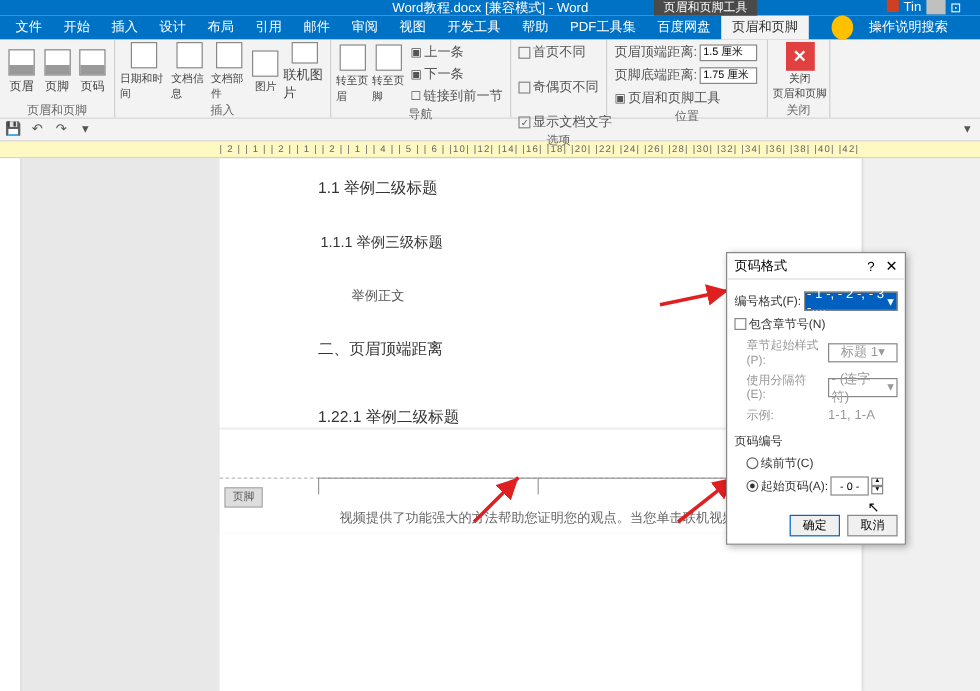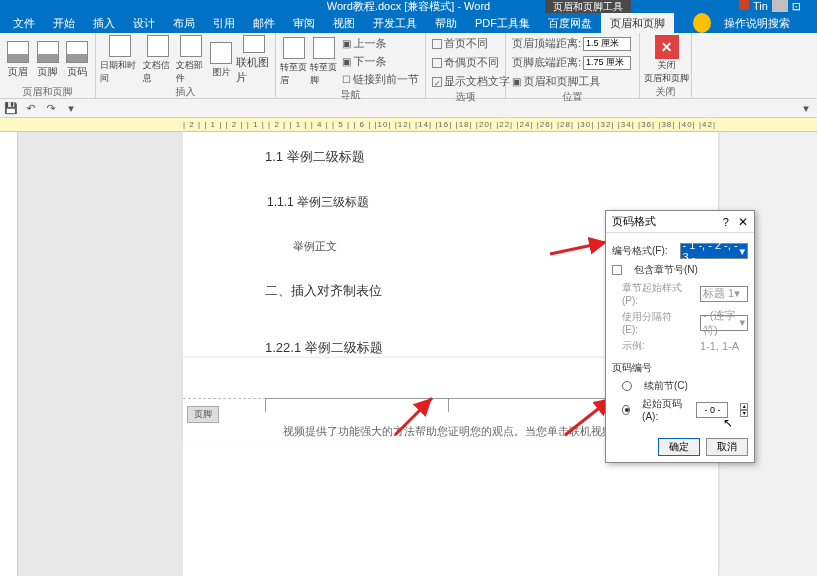--- a/index.html
+++ b/index.html
@@ -45,23 +45,23 @@
 .line.body{margin-left:28px;color:#555}
 .footer-tag{position:absolute;left:4px;background:#ddd;border:1px solid #aaa;font-size:9px;padding:1px 6px;color:#555}
 .dashed{position:absolute;left:0;right:0;border-top:1px dashed #bbb}
 .page-num{position:absolute;left:50%;transform:translateX(-50%);font-size:11px;color:#666}
 .page2{position:absolute;top:358px;left:183px;width:535px;height:86px;background:#fff;box-shadow:0 -1px 2px rgba(0,0,0,.1)}
 .dialog{position:absolute;top:210px;left:605px;width:150px;background:#fff;border:1px solid #888;box-shadow:2px 2px 6px rgba(0,0,0,.3);z-index:100}
 .dlg-title{height:22px;display:flex;align-items:center;justify-content:space-between;padding:0 6px;font-size:11px;border-bottom:1px solid #ddd}
 .dlg-close{cursor:pointer;font-size:12px}
 .dlg-help{cursor:pointer;margin-right:6px}
 .dlg-body{padding:6px}
-.dlg-row{margin:4px 0;display:flex;align-items:center;gap:12px;font-size:10px}
+.dlg-row{margin:4px 0;display:flex;align-items:center;gap:2px;font-size:10px}
 .dlg-label{font-size:10px;color:#333}
-.dlg-combo{flex:1;height:16px;border:1px solid #888;background:#fff;font-size:9px;padding:0 2px;display:flex;align-items:center;justify-content:flex-start}
+.dlg-combo{flex:1;height:16px;border:1px solid #888;background:#fff;font-size:9px;padding:0 2px;display:flex;align-items:center;justify-content:center}
 .dlg-combo.blue{background:#0060c0;color:#fff}
 .dlg-section{font-size:10px;color:#333;margin:8px 0 4px}
 .dlg-sub{margin-left:10px}
 .radio{width:10px;height:10px;border:1px solid #666;border-radius:50%;display:inline-block;position:relative}
 .radio.sel::after{content:"";position:absolute;width:4px;height:4px;background:#333;border-radius:50%;top:2px;left:2px}
 .dlg-num{width:32px;height:16px;border:1px solid #888;text-align:center;font-size:9px}
 .dlg-buttons{display:flex;justify-content:flex-end;gap:6px;padding:6px}
 .dlg-btn{width:42px;height:18px;border:1px solid #888;background:#f0f0f0;font-size:10px;cursor:pointer}
 .dlg-btn.primary{border:1px solid #06c}
 .arrow{position:absolute;pointer-events:none;z-index:50}
@@ -160,21 +160,21 @@
       <div style="display:flex;flex-direction:column;gap:1px">
         <div class="smallitem">▣ <span>上一条</span></div>
         <div class="smallitem">▣ <span>下一条</span></div>
         <div class="smallitem">☐ <span>链接到前一节</span></div>
       </div>
     </div>
     <div class="rgroup-label">导航</div>
   </div>
   <div class="rgroup" style="width:80px">
     <div class="rgroup-content">
-      <div style="display:flex;flex-direction:column;gap:2px">
+      <div style="display:flex;flex-direction:column;gap:12px">
         <div class="smallitem">
             <span class="checkbox"></span>
             <span>首页不同</span>
           </div>
         <div class="smallitem">
             <span class="checkbox"></span>
             <span>奇偶页不同</span>
           </div>
         <div class="smallitem">
             <span class="checkbox checked"></span>
@@ -228,21 +228,21 @@
 </div>
 
 <div class="workspace">
   <div class="vruler"></div>
   <div class="leftgray"></div>
   <div class="page">
     <div class="page-content">
       <div class="line h2">1.1 举例二级标题</div>
       <div class="line h3" style="margin-top:28px">1.1.1 举例三级标题</div>
       <div class="line body" style="margin-top:28px">举例正文</div>
-      <div class="line h2" style="margin-top:28px">二、插入对齐制表位</div>
+      <div class="line h2" style="margin-top:28px">二、页眉顶端距离</div>
       <div class="line h2" style="margin-top:39px">1.22.1 举例二级标题</div>
       <div class="line h3" style="margin-top:24px">2.1.1 举例三级标题</div>
       <div class="line body" style="margin-top:24px">举例正文</div>
     </div>
     <div class="footer-tag" style="top:244px">页脚</div>
     <div class="dashed" style="top:254px"></div>
     <div class="page-num" style="top:262px">- 1 -</div>
     <div style="position:absolute;top:280px;left:62px;width:8px;height:8px;border:1px solid #888"></div>
   </div>
 </div>

